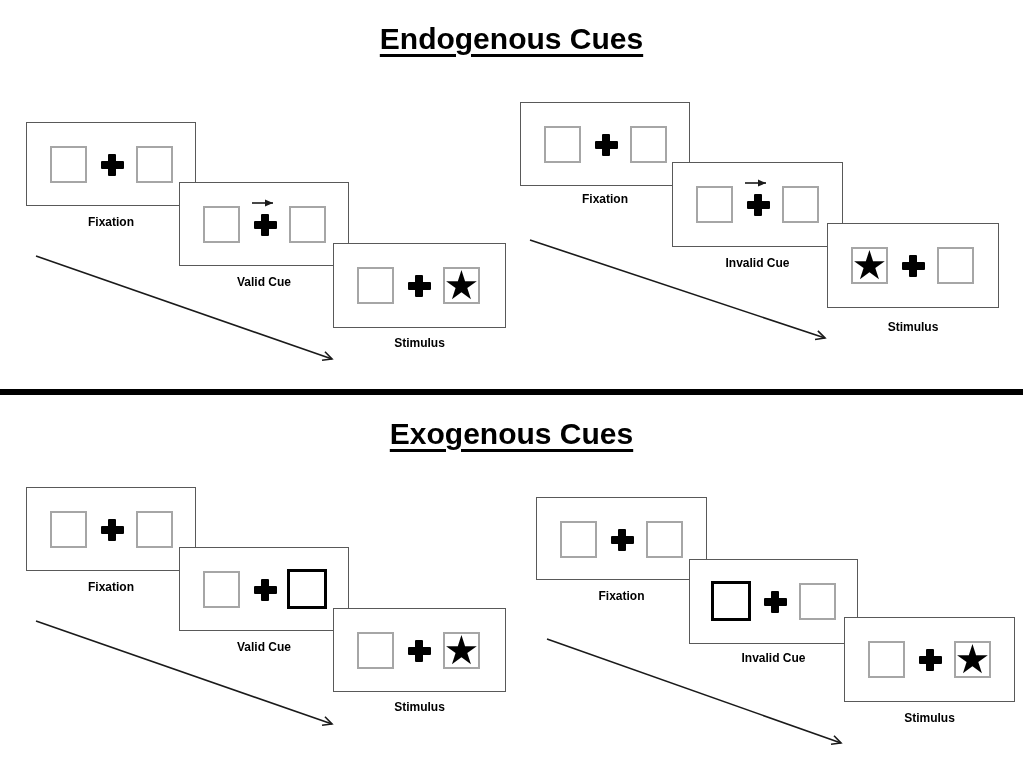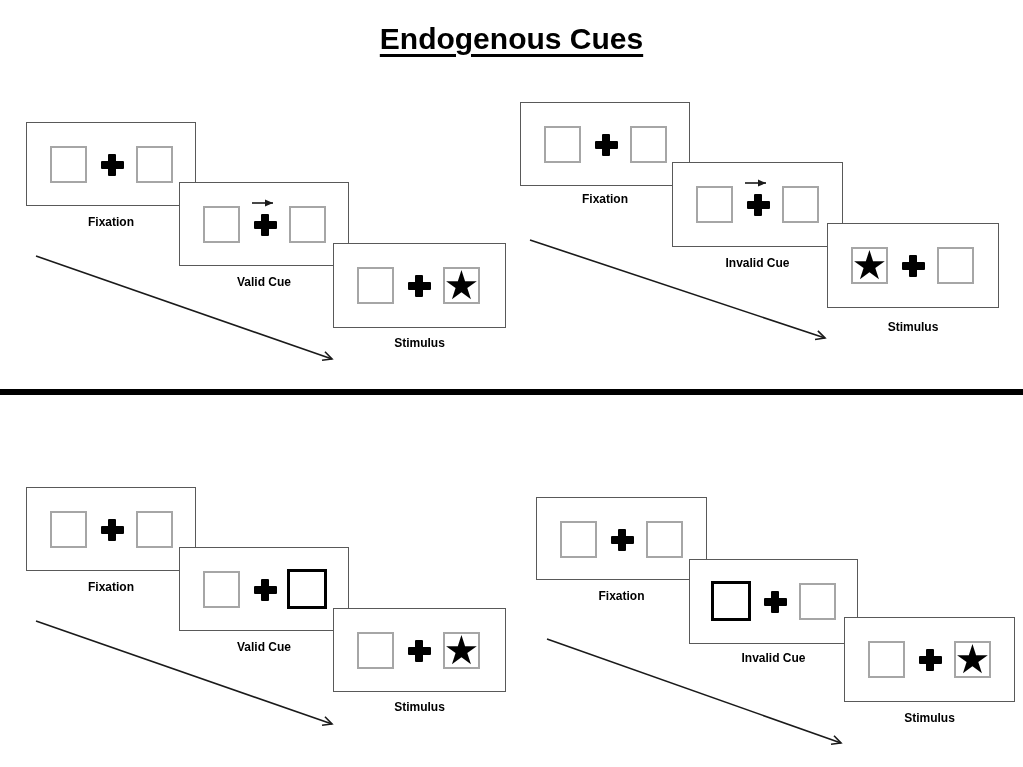--- a/index.html
+++ b/index.html
@@ -79,20 +79,21 @@
       <marker id="ah-solid" markerWidth="9" markerHeight="8" refX="8" refY="4" orient="auto" markerUnits="userSpaceOnUse">
         <path d="M0,0.5 L8,4 L0,7.5 Z" fill="#1a1a1a" stroke="none"></path>
       </marker>
     </defs>
   </svg>
 
   <div class="section-title" style="top:22px">Endogenous Cues</div>
 
   <div class="divider"></div>
 
+  <div class="section-title" style="top:417px">Exogenous Cues</div>
 
   <div class="panel" style="left:26px;top:122px;width:170px;height:84px">
     <div class="sq pos-left"></div>
     <div class="plus"></div>
     <div class="sq pos-right"></div>
   </div>
   <div class="plabel" style="left:6px;top:215px;width:210px">Fixation</div>
 
   <div class="panel" style="left:179px;top:182px;width:170px;height:84px">
     <div class="sq pos-left"></div>

